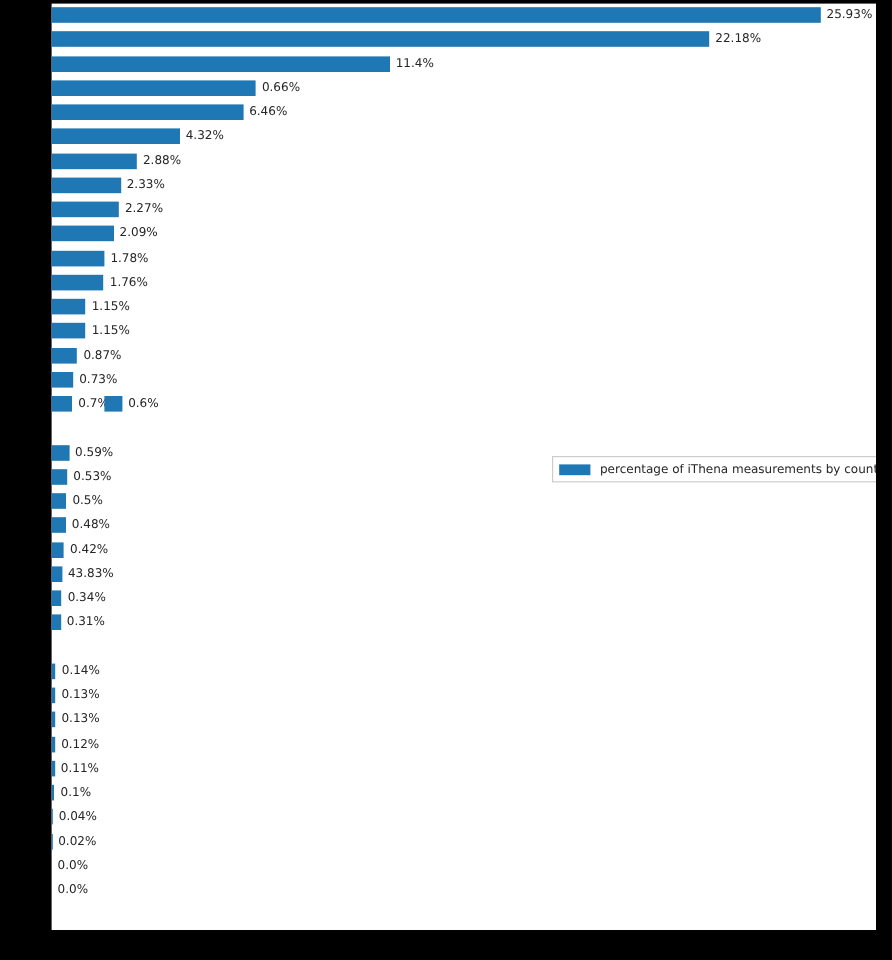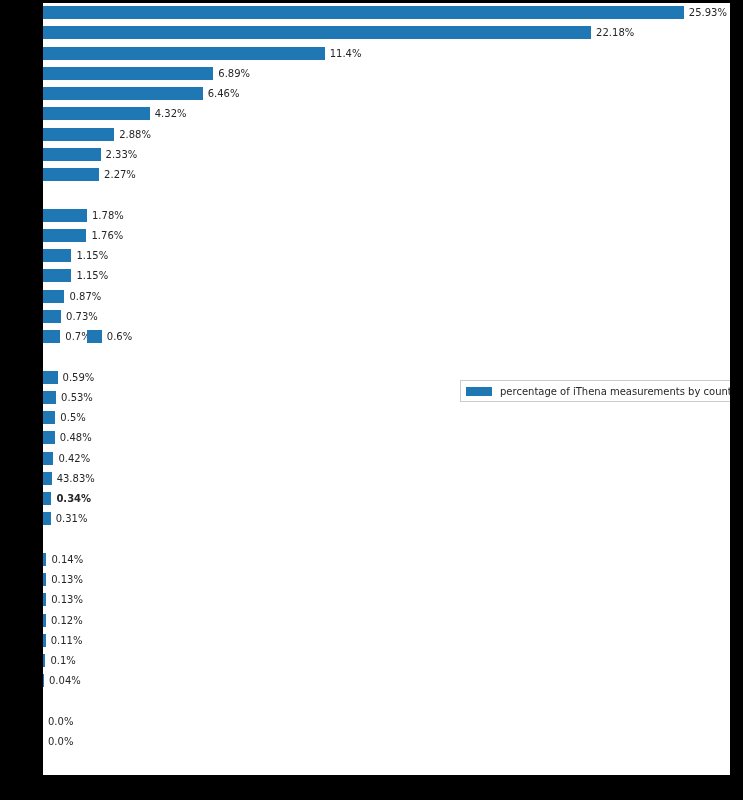--- a/index.html
+++ b/index.html
@@ -112,21 +112,21 @@
         <div class="bar-row" style="top: 23.25px;">
           <div class="bar" style="width: 548.117px; background: rgb(31, 119, 180);"></div>
           <div class="bar-label" style="left: 553.117px;">22.18%</div>
         </div>
         <div class="bar-row" style="top: 43.5px;">
           <div class="bar" style="width: 281.719px; background: rgb(31, 119, 180);"></div>
           <div class="bar-label" style="left: 286.719px;">11.4%</div>
         </div>
         <div class="bar-row" style="top: 63.75px;">
           <div class="bar" style="width: 170.267px; background: rgb(31, 119, 180);"></div>
-          <div class="bar-label" style="left: 175.267px;">6.89%</div>
+          <div class="bar-label" style="left: 175.267px;">0.66%</div>
         </div>
         <div class="bar-row" style="top: 84px;">
           <div class="bar" style="width: 159.641px; background: rgb(31, 119, 180);"></div>
           <div class="bar-label" style="left: 164.641px;">6.46%</div>
         </div>
         <div class="bar-row" style="top: 104.25px;">
           <div class="bar" style="width: 106.757px; background: rgb(31, 119, 180);"></div>
           <div class="bar-label" style="left: 111.757px;">4.32%</div>
         </div>
         <div class="bar-row" style="top: 124.5px; padding-left: 44px;">
@@ -134,20 +134,24 @@
           <div class="bar-label" style="left: 76.1712px;">2.88%</div>
         </div>
         <div class="bar-row" style="top: 144.75px;">
           <div class="bar" style="width: 57.5795px; background: rgb(31, 119, 180);"></div>
           <div class="bar-label" style="left: 62.5795px;">2.33%</div>
         </div>
         <div class="bar-row" style="top: 165px;">
           <div class="bar" style="width: 56.0968px; background: rgb(31, 119, 180);"></div>
           <div class="bar-label" style="left: 61.0968px;">2.27%</div>
         </div>
+        <div class="bar-row" style="top: 185.25px;">
+          <div class="bar" style="width: 51.6486px; background: rgb(31, 119, 180);"></div>
+          <div class="bar-label" style="left: 56.6486px;">2.09%</div>
+        </div>
         <div class="bar-row" style="top: 205.5px;">
           <div class="bar" style="width: 43.9878px; background: rgb(31, 119, 180);"></div>
           <div class="bar-label" style="left: 48.9878px;">1.78%</div>
         </div>
         <div class="bar-row" style="top: 225.75px;">
           <div class="bar" style="width: 43.4935px; background: rgb(31, 119, 180);"></div>
           <div class="bar-label" style="left: 48.4935px;">1.76%</div>
         </div>
         <div class="bar-row" style="top: 246px;">
           <div class="bar" style="width: 28.4191px; background: rgb(31, 119, 180);"></div>
@@ -192,21 +196,21 @@
         <div class="bar-row" style="top: 448.5px;">
           <div class="bar" style="width: 10.3791px; background: rgb(31, 119, 180);"></div>
           <div class="bar-label" style="left: 15.3791px;">0.42%</div>
         </div>
         <div class="bar-row" style="top: 468.75px;">
           <div class="bar" style="width: 8.64928px; background: rgb(31, 119, 180);"></div>
           <div class="bar-label" style="left: 13.6493px;">43.83%</div>
         </div>
         <div class="bar-row" style="top: 489px;">
           <div class="bar" style="width: 8.40216px; background: rgb(31, 119, 180);"></div>
-          <div class="bar-label" style="left: 13.4022px; font-weight: bold;">0.34%</div>
+          <div class="bar-label" style="left: 13.4022px;">0.34%</div>
         </div>
         <div class="bar-row" style="top: 509.25px;">
           <div class="bar" style="width: 7.66079px; background: rgb(31, 119, 180);"></div>
           <div class="bar-label" style="left: 12.6608px;">0.31%</div>
         </div>
         <div class="bar-row" style="top: 549.75px;">
           <div class="bar" style="width: 3.45971px; background: rgb(31, 119, 180);"></div>
           <div class="bar-label" style="left: 8.45971px;">0.14%</div>
         </div>
         <div class="bar-row" style="top: 570px;">
@@ -225,20 +229,24 @@
           <div class="bar" style="width: 2.71835px; background: rgb(31, 119, 180);"></div>
           <div class="bar-label" style="left: 7.71835px;">0.11%</div>
         </div>
         <div class="bar-row" style="top: 651px;">
           <div class="bar" style="width: 2.47122px; background: rgb(31, 119, 180);"></div>
           <div class="bar-label" style="left: 7.47122px;">0.1%</div>
         </div>
         <div class="bar-row" style="top: 671.25px;">
           <div class="bar" style="width: 0.988489px; background: rgb(31, 119, 180);"></div>
           <div class="bar-label" style="left: 5.98849px;">0.04%</div>
+        </div>
+        <div class="bar-row" style="top: 691.5px;">
+          <div class="bar" style="width: 0.494245px; background: rgb(31, 119, 180);"></div>
+          <div class="bar-label" style="left: 5.49424px;">0.02%</div>
         </div>
         <div class="bar-row" style="top: 711.75px;">
           <div class="bar" style="width: 0px; background: rgb(31, 119, 180);"></div>
           <div class="bar-label" style="left: 5px;">0.0%</div>
         </div>
         <div class="bar-row" style="top: 732px;">
           <div class="bar" style="width: 0px; background: rgb(31, 119, 180);"></div>
           <div class="bar-label" style="left: 5px;">0.0%</div>
         </div>
       </div>

